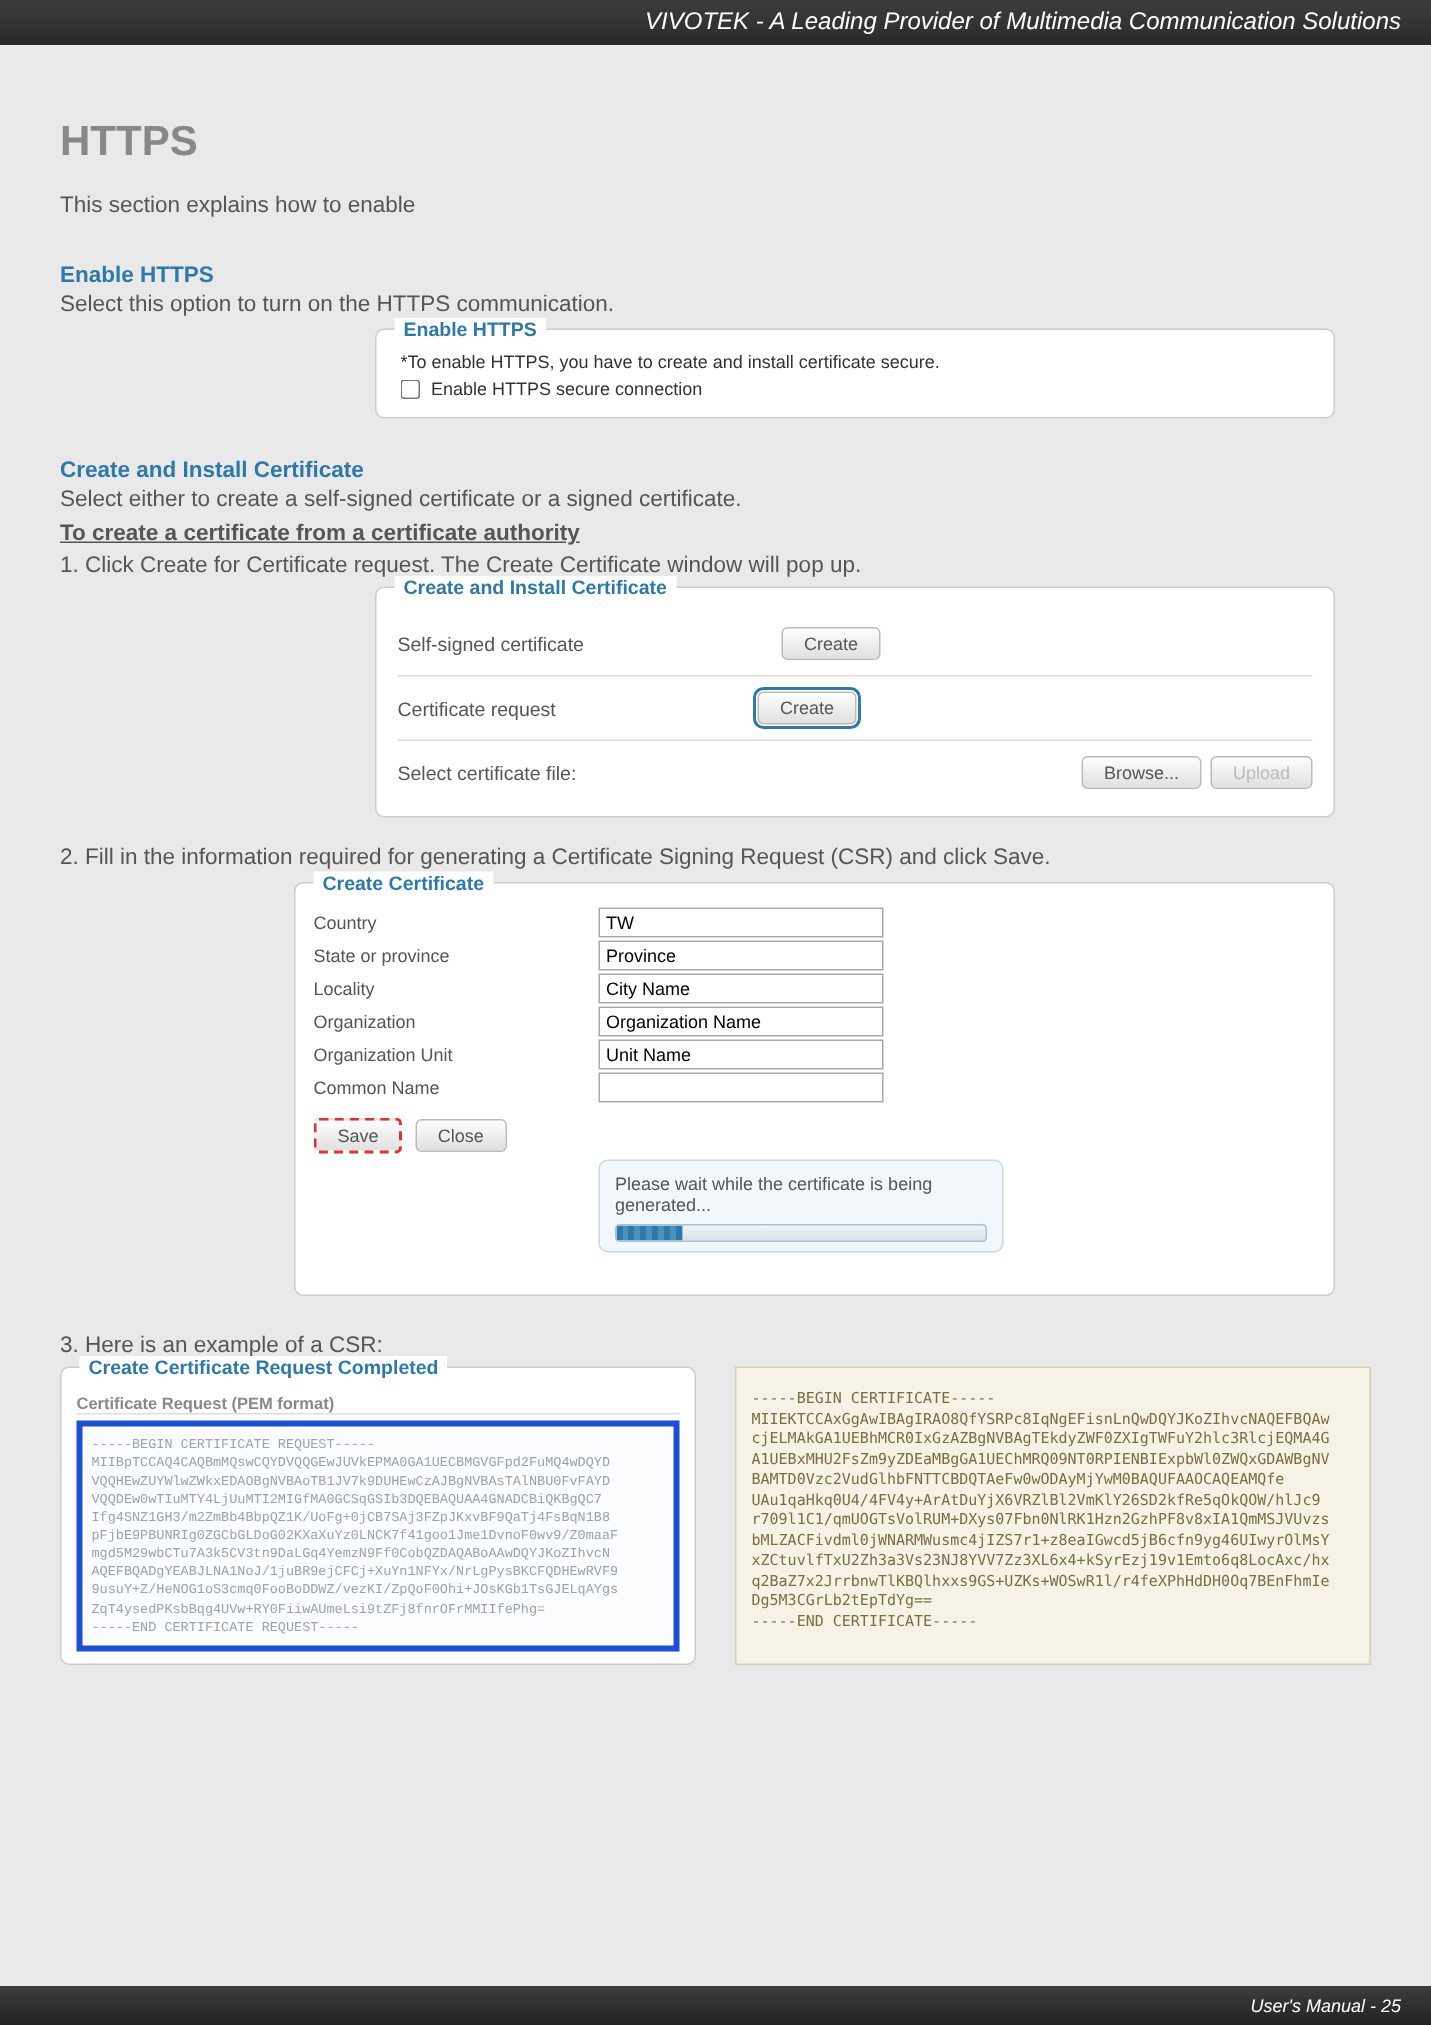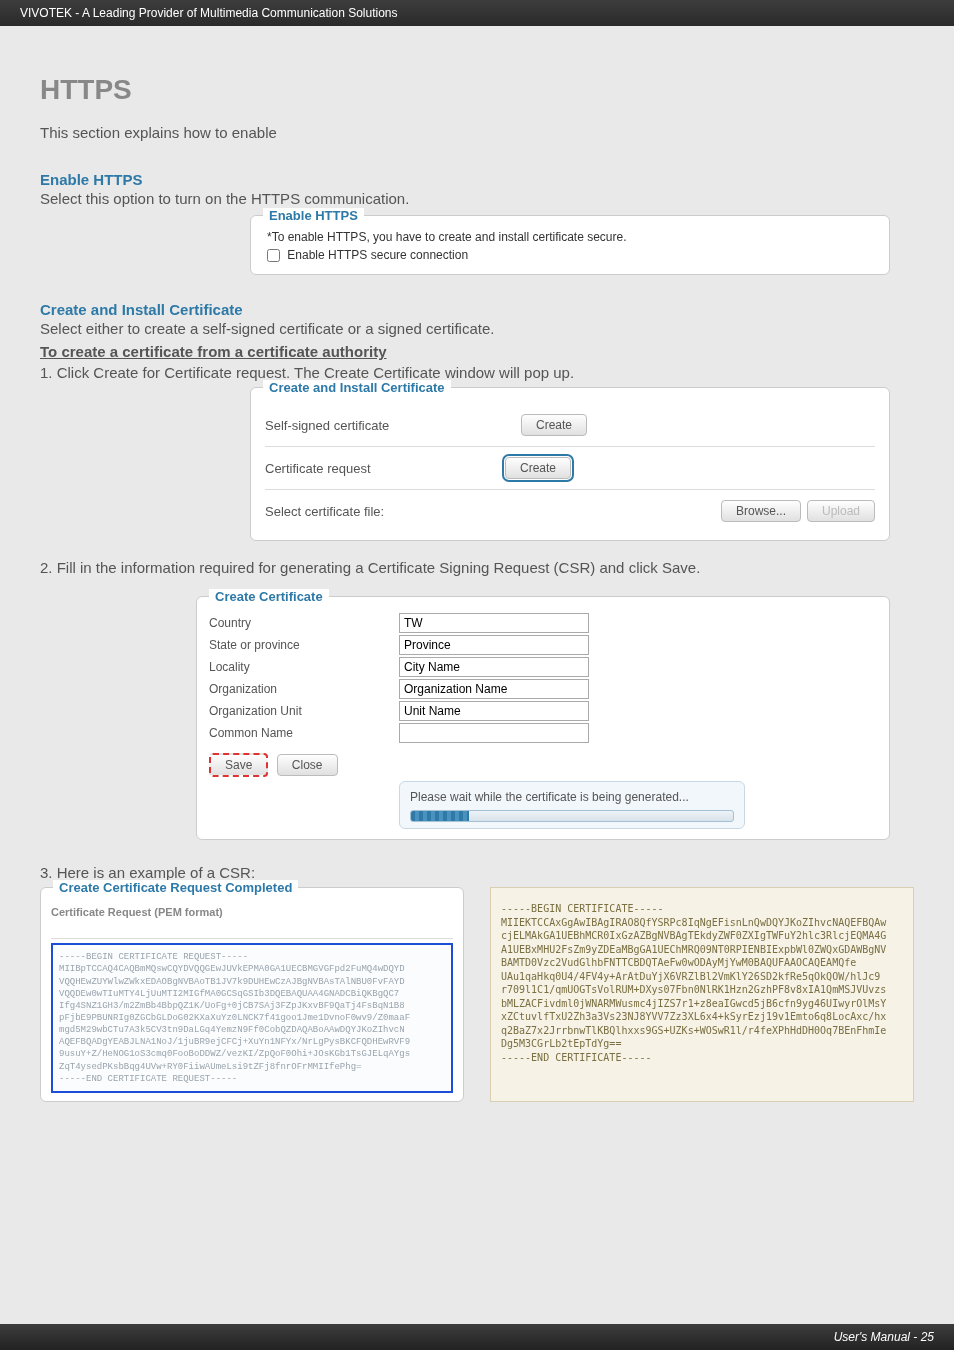--- a/index.html
+++ b/index.html
@@ -6,21 +6,23 @@
   body {
     font-family: Arial, Helvetica, sans-serif;
     background: #e9e9e9;
     width: 954px;
     min-height: 1350px;
     position: relative;
   }
   .header {
     background: linear-gradient(#3d3d3d, #2a2a2a);
     color: #fff;
-    font-size: 12px;
+    font-style: italic;
+    font-size: 16px;
+    text-align: right;
     padding: 6px 20px;
   }
   .page {
     padding: 18px 40px 0 40px;
   }
   h1 {
     color: #888;
     font-size: 28px;
     font-weight: bold;
     margin: 30px 0 18px;
@@ -96,43 +98,43 @@
     cursor: pointer;
   }
   .btn.disabled { color: #bbb; }
   .highlight-create { outline: 2px solid #2d79a7; outline-offset: 1px; }
 
   .figure3 {
     background: #fff;
     border: 1px solid #ccc;
     border-radius: 6px;
     width: 694px;
-    margin: 20px 0 24px 156px;
-    padding: 14px 12px 10px;
+    margin: 8px 0 24px 156px;
+    padding: 14px 12px 28px;
     position: relative;
   }
   .formrow { display: flex; align-items: center; margin: 2px 0; font-size: 12px; color: #555; }
   .formrow .flbl { width: 190px; }
   .formrow input[type=text] {
     border: 1px solid #aaa;
     font-size: 12px;
     padding: 2px 4px;
     width: 190px;
     background: #fff;
   }
   .btnrow { margin-top: 10px; }
   .btnrow .btn { margin-right: 4px; }
   .btnrow .btn:first-child { border: 2px dashed #d33; }
   .gen-box {
     background: #f2f7fb;
     border: 1px solid #c7d9e6;
     border-radius: 6px;
     margin-top: 4px;
     margin-left: 190px;
-    width: 346px;
+    width: 270px;
     padding: 8px 10px 6px;
     font-size: 12px;
     color: #555;
   }
   .progress {
     height: 12px;
     width: 100%;
     background: linear-gradient(#eef3f7, #d8e2ea);
     border: 1px solid #a5c1d5;
     border-radius: 3px;
@@ -155,28 +157,28 @@
     background: #fff;
     border: 1px solid #ccc;
     border-radius: 6px;
     padding: 12px 10px 8px;
     position: relative;
     font-size: 10px;
   }
   .csr-left { width: 430px; }
   .csr-right { width: 430px; background: #f6f2e5; border: 1px solid #d9d0b3; font-family: "Courier New", monospace; font-size: 10px; color: #7a6f42; line-height: 1.35; word-break: break-all; padding: 14px 10px; }
   .csr-left .instr { font-size: 11px; color: #555; margin-bottom: 6px; }
-  .csr-left .sub { color: #888; font-weight: bold; font-size: 11px; margin: 6px 0 4px; border-bottom: 1px solid #ddd; padding-bottom: 20px; }
+  .csr-left .sub { color: #888; font-weight: bold; font-size: 11px; margin: 6px 0 4px; border-bottom: 1px solid #ddd; padding-bottom: 0; }
   .csr-left .mono {
     font-family: "Courier New", monospace;
     color: #9aa4ad;
     font-size: 9px;
     line-height: 1.35;
     background: #fafcfd;
-    border: 2px solid #1d4ed8;
+    border: 4px solid #1d4ed8;
     padding: 6px;
     word-break: break-all;
   }
   .footer {
     position: absolute;
     bottom: 0;
     width: 100%;
     background: linear-gradient(#3d3d3d, #222);
     color: #fff;
     font-style: italic;

